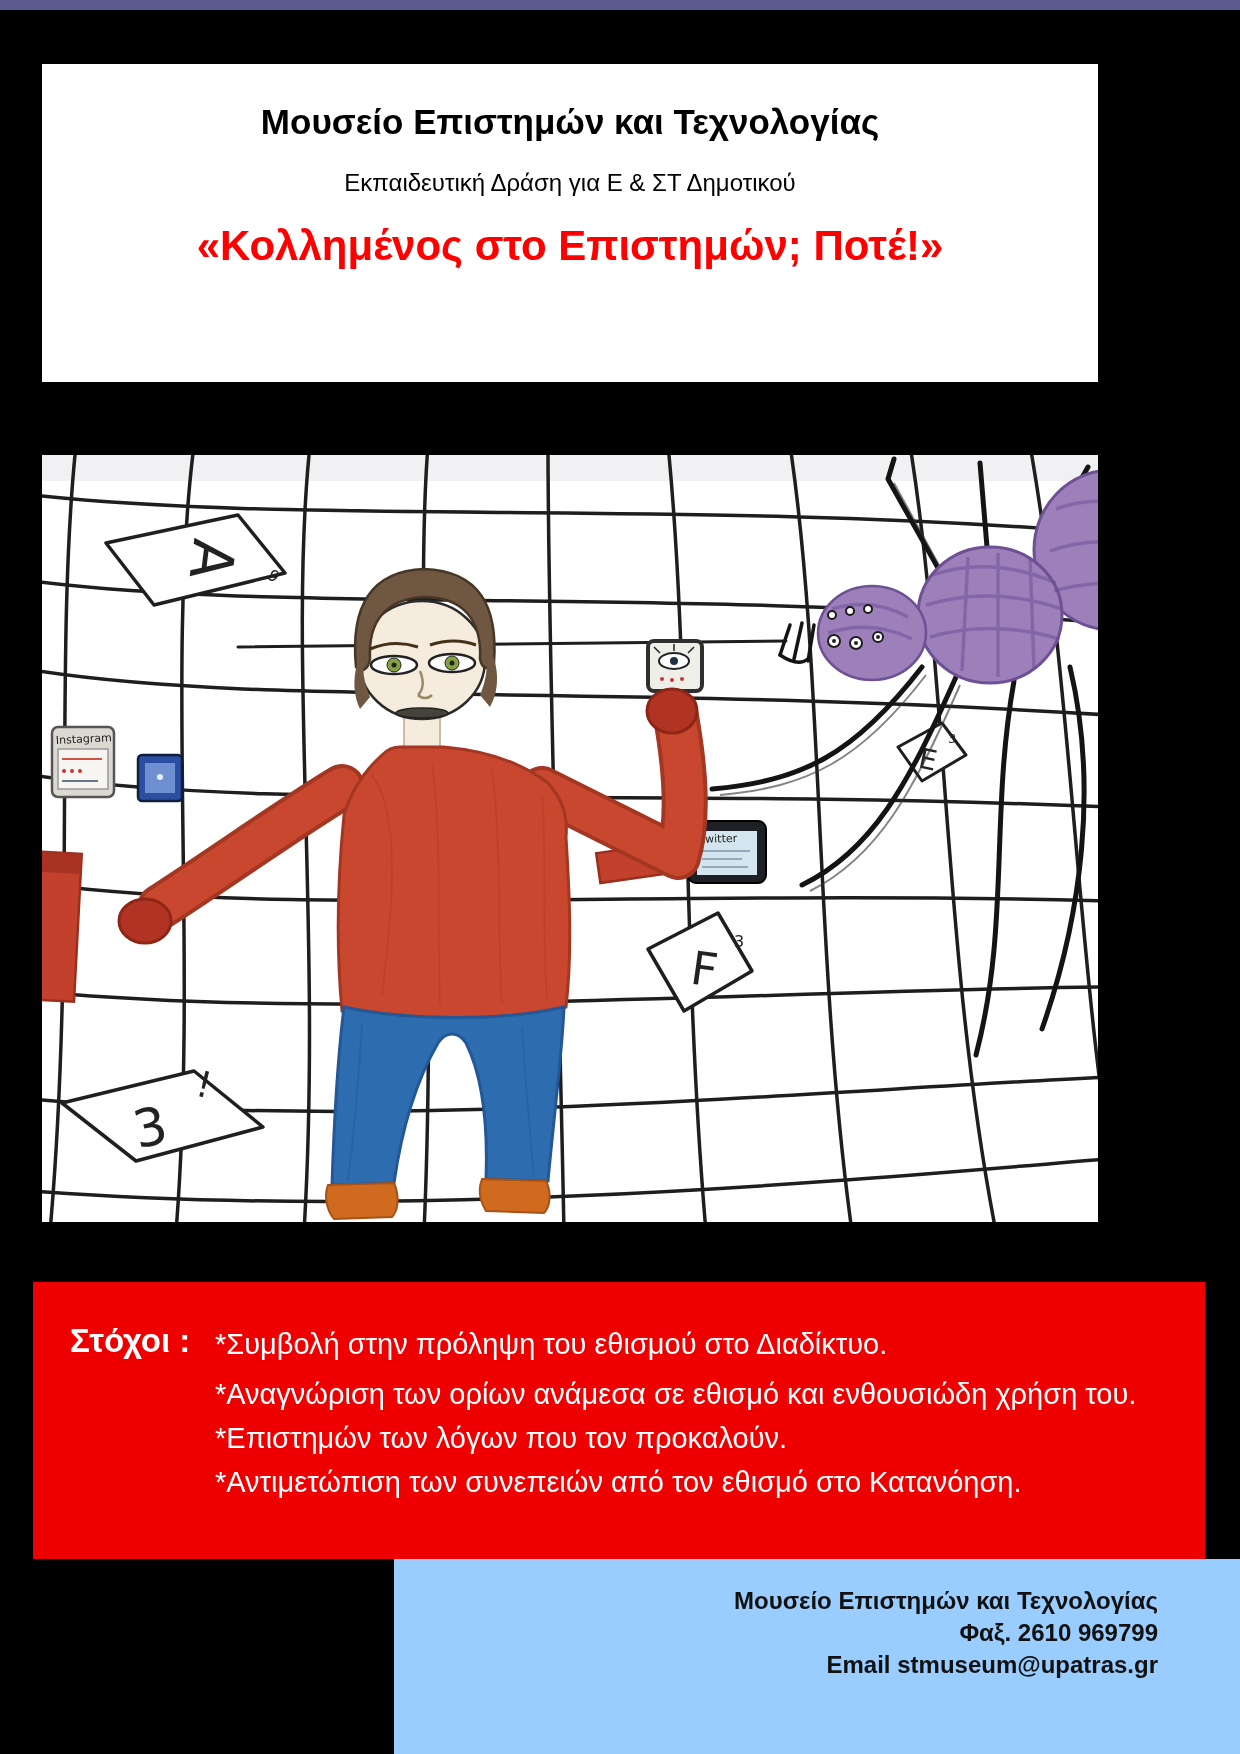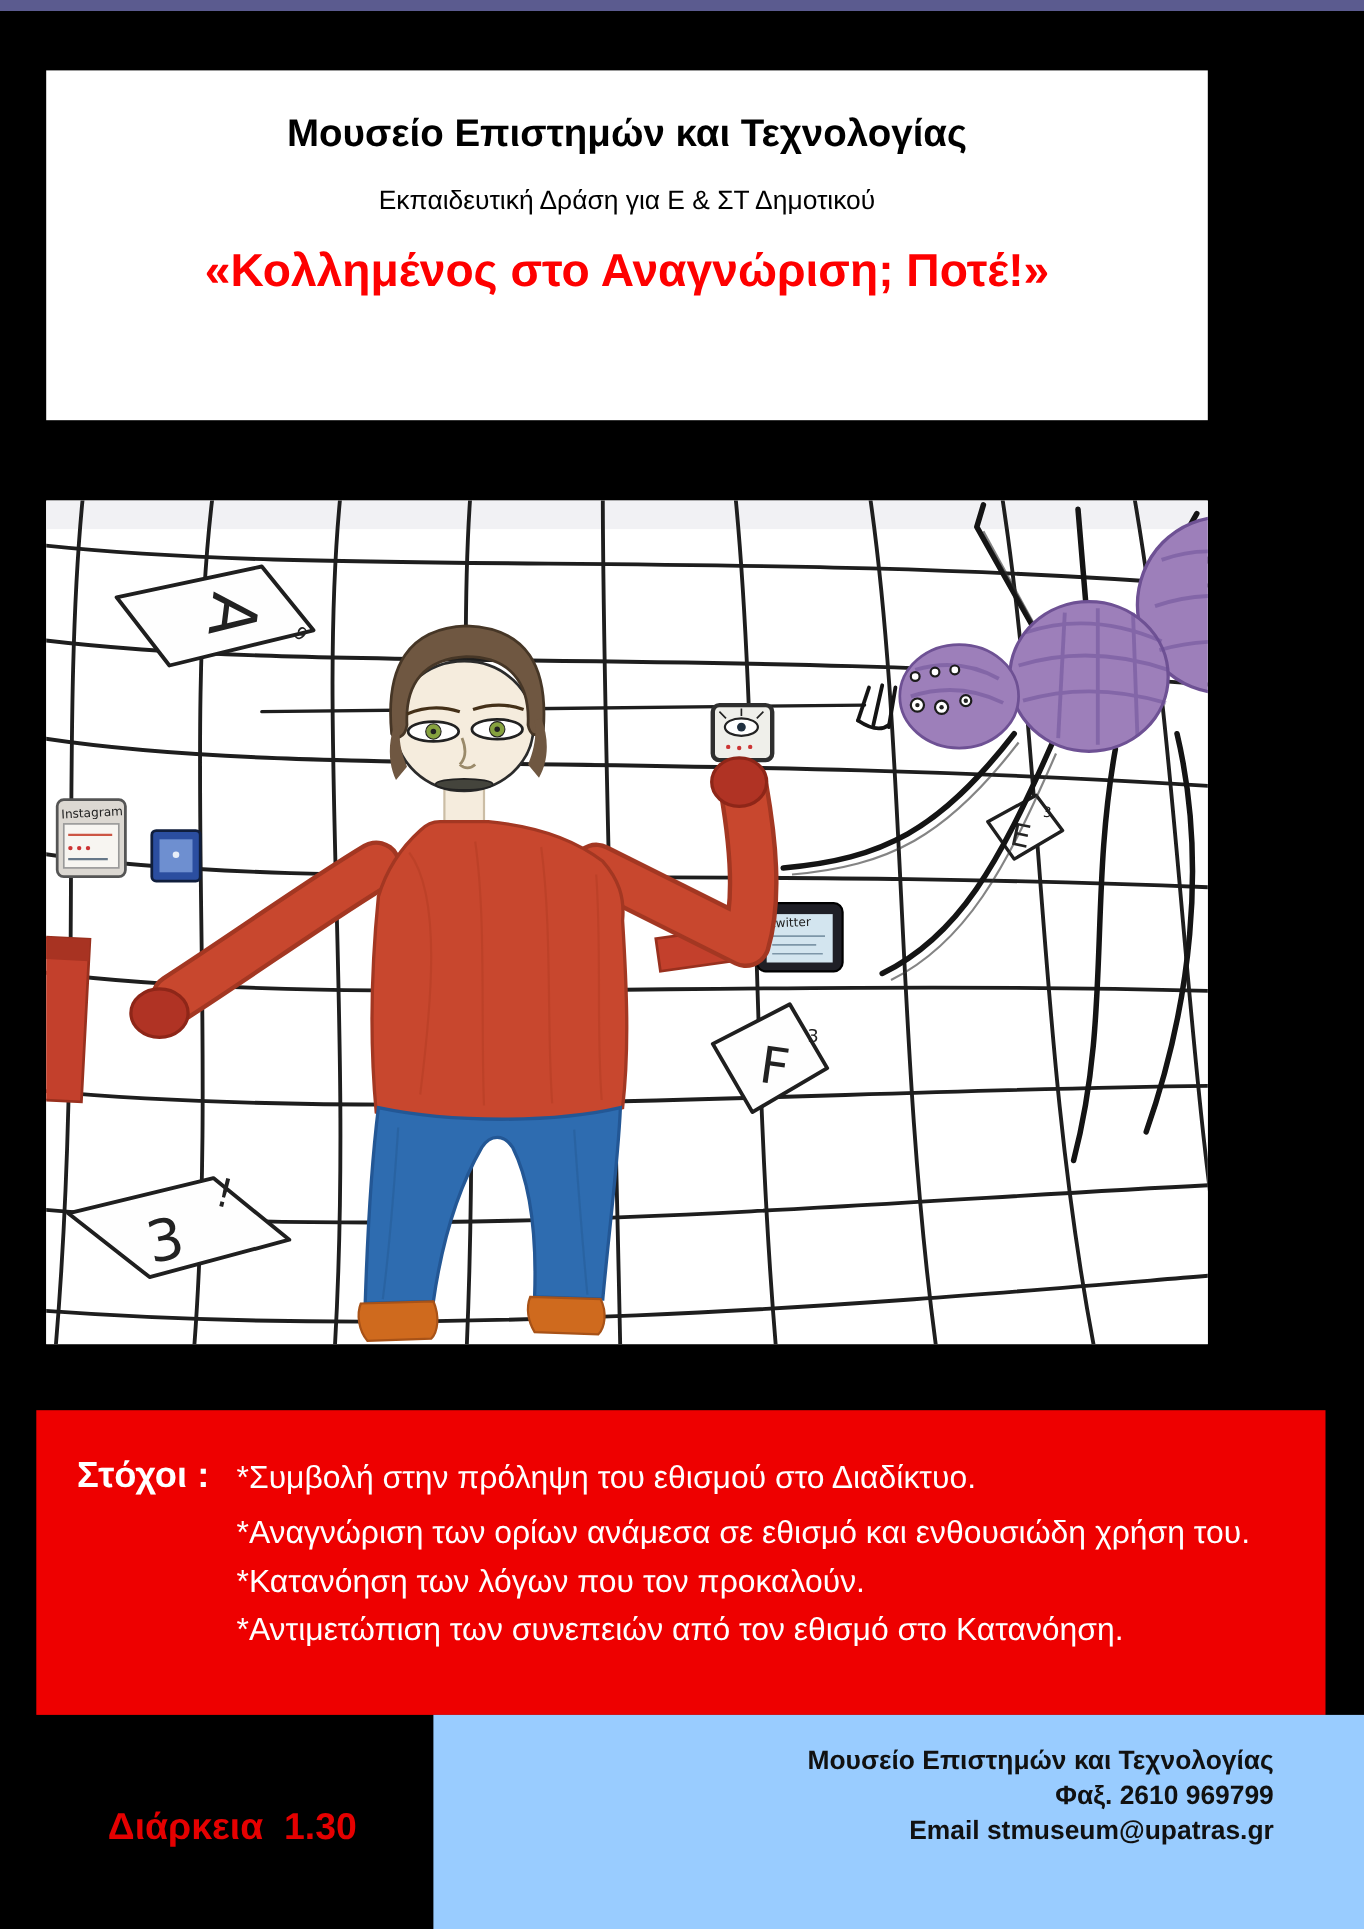--- a/index.html
+++ b/index.html
@@ -38,21 +38,21 @@
 </style>
 </head>
 <body>
 
 <div class="page">
   <div class="top-strip"></div>
 
   <section class="header-card">
     <h1 class="title-line">Μουσείο Επιστημών και Τεχνολογίας</h1>
     <div class="subtitle">Εκπαιδευτική Δράση για Ε &amp; ΣΤ Δημοτικού</div>
-    <div class="event-title">«Κολλημένος στο Αναγνώριση; Ποτέ!»</div>
+    <div class="event-title">«Κολλημένος στο Επιστημών; Ποτέ!»</div>
   </section>
 
   <div class="artwork">
     <svg width="1056" height="767" viewBox="0 0 1056 767">
 
       <rect x="0" y="0" width="1056" height="767" fill="#FFFFFF"></rect>
       <rect x="0" y="0" width="1056" height="26" fill="#EBEBEF" opacity="0.7"></rect>
 
       <g stroke="#1E1E1E" stroke-width="3.5" fill="none" stroke-linecap="round">
         <path d="M -10 40 C 260 70 640 44 1066 78"></path>
@@ -254,25 +254,24 @@
         <ellipse cx="630" cy="256" rx="25" ry="22" fill="#B03324" stroke="#8E2618" stroke-width="3"></ellipse>
       </g>
     </svg>
   </div>
 
   <section class="goals-box">
     <span class="goals-heading">Στόχοι :</span>
     <div class="goals-list">
       <div class="goals-item first">*Συμβολή στην πρόληψη του εθισμού στο Διαδίκτυο.</div>
       <div class="goals-item">*Αναγνώριση των ορίων ανάμεσα σε εθισμό και ενθουσιώδη χρήση του.</div>
-      <div class="goals-item">*Κατανόηση των λόγων που τον προκαλούν.</div>
+      <div class="goals-item">*Επιστημών των λόγων που τον προκαλούν.</div>
       <div class="goals-item">*Αντιμετώπιση των συνεπειών από τον εθισμό στο Κατανόηση.</div>
     </div>
   </section>
 
-  <div class="duration">Διάρκεια  1.30</div>
 
   <section class="contact-box">
     <div class="contact-line">Μουσείο Επιστημών και Τεχνολογίας</div>
     <div class="contact-line">Φαξ. 2610 969799</div>
     <div class="contact-line">Email stmuseum@upatras.gr</div>
   </section>
 </div>
 
 </body></html>

